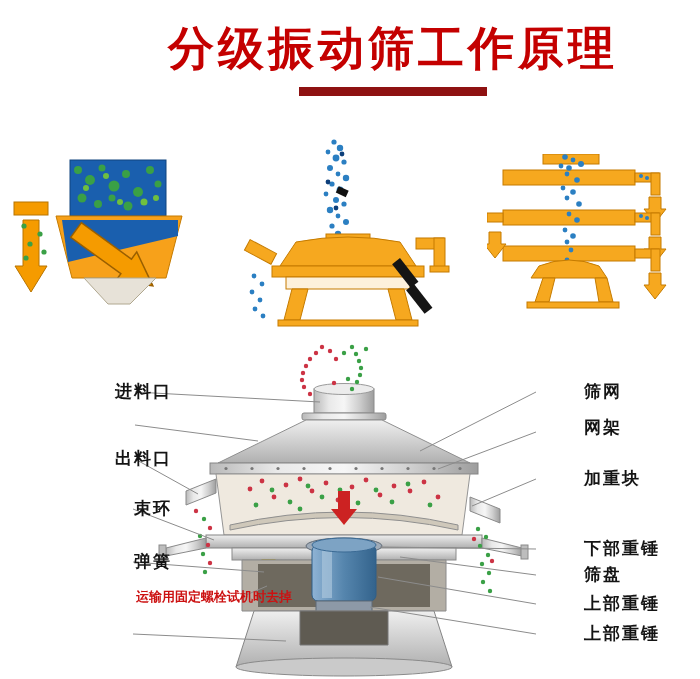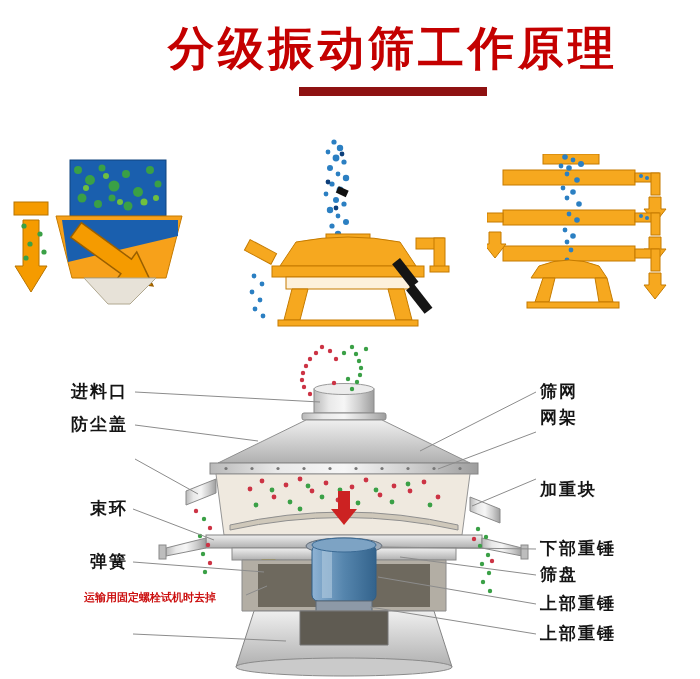--- a/index.html
+++ b/index.html
@@ -13,24 +13,24 @@
   
   .diagrams{position:absolute;top:138px;left:0;width:700px;height:200px;}
   .diagrams svg{position:absolute;}
   #d1{left:10px;top:8px;}
   #d2{left:238px;top:0px;}
   #d3{left:487px;top:16px;}
   
   .illustration{position:absolute;top:339px;left:0;width:700px;height:340px;}
   .machine-svg{position:absolute;top:0;left:0;}
   .callout{position:absolute;font-size:17px;font-weight:600;letter-spacing:2px;
-           color:#141414;line-height:22px;white-space:nowrap;}
+           color:#141414;line-height:22px;white-space:nowrap;padding-left:44px;}
   .callout.left{left:0;width:128px;text-align:right;}
   .callout.right{left:540px;text-align:right;}
-  .callout.warning{left:52px;width:196px;text-align:center;font-size:11px;font-weight:600;
+  .callout.warning{left:52px;width:196px;text-align:right;font-size:13px;font-weight:600;
                    letter-spacing:0;color:#cc1111;line-height:16px;}
 </style>
 </head>
 <body>
 
 <div class="page">
 
   <div class="header">
     <h1 class="page-title">分级振动筛工作原理</h1>
     <div class="title-underline"></div>
@@ -403,26 +403,26 @@
         <line x1="536" y1="93" x2="438" y2="130"></line>
         <line x1="536" y1="140" x2="472" y2="167"></line>
         <line x1="536" y1="210" x2="380" y2="208"></line>
         <line x1="536" y1="236" x2="400" y2="218"></line>
         <line x1="536" y1="265" x2="378" y2="238"></line>
         <line x1="536" y1="295" x2="370" y2="268"></line>
       </g>
     </svg>
 
     <div class="callout left" style="top:42px"><span>进料口</span></div>
-    <div class="callout left" style="top:75px"><span>防尘盖</span></div>
+    <div class="callout left" style="top:109px"><span>出料口</span></div>
     <div class="callout left" style="top:159px"><span>束环</span></div>
     <div class="callout left" style="top:212px"><span>弹簧</span></div>
     <div class="callout warning" style="top:250px"><span>运输用固定螺栓试机时去掉</span></div>
 
     <div class="callout right" style="top:42px"><span>筛网</span></div>
-    <div class="callout right" style="top:68px"><span>网架</span></div>
-    <div class="callout right" style="top:140px"><span>加重块</span></div>
+    <div class="callout right" style="top:78px"><span>网架</span></div>
+    <div class="callout right" style="top:129px"><span>加重块</span></div>
     <div class="callout right" style="top:199px"><span>下部重锤</span></div>
     <div class="callout right" style="top:225px"><span>筛盘</span></div>
     <div class="callout right" style="top:254px"><span>上部重锤</span></div>
     <div class="callout right" style="top:284px"><span>上部重锤</span></div>
   </div>
 </div>
 
 </body></html>

